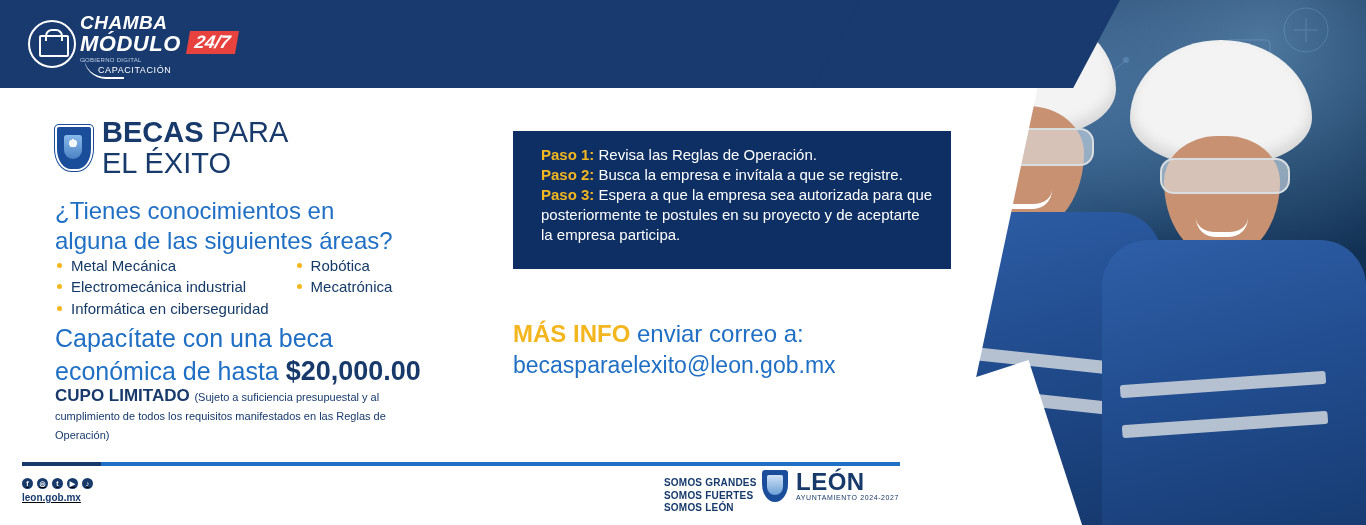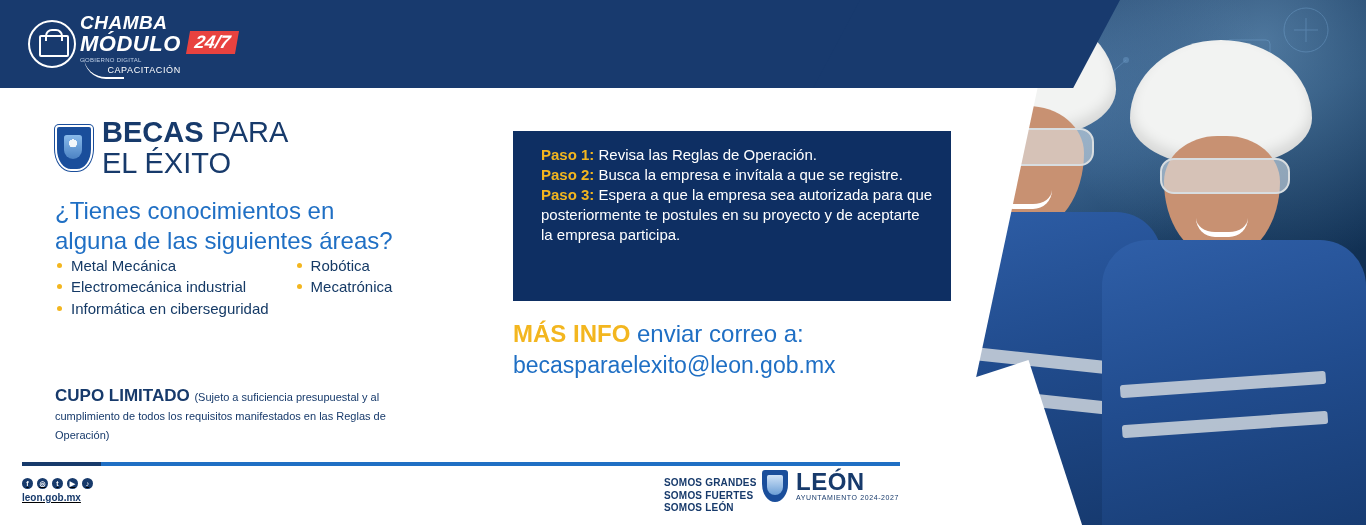--- a/index.html
+++ b/index.html
@@ -102,21 +102,20 @@
     color: #bfcfe6;
     letter-spacing: .3px;
     margin-top: 2px;
   }
   .logo-cap {
     font-size: 9px;
     color: #ffffff;
     letter-spacing: .6px;
     margin-top: 3px;
     margin-left: 18px;
-    text-align: right;
   }
   .logo-247 {
     position: absolute;
     left: 108px; top: 18px;
     background: #e8423f;
     color: #ffffff;
     font-weight: bold;
     font-style: italic;
     font-size: 18px;
     padding: 2px 7px 3px 7px;
@@ -324,21 +323,21 @@
     font-size: 11px;
     line-height: 1.45;
     display: inline;
   }
 
   
   .steps {
     position: absolute;
     left: 513px; top: 131px;
     width: 438px;
-    height: 170px;
+    height: 138px;
     background: #0e2f63;
     z-index: 5;
     padding: 14px 18px 0 28px;
     box-sizing: border-box;
   }
   .steps p {
     margin: 0;
     color: #ffffff;
     font-size: 15px;
     line-height: 1.33;
@@ -530,20 +529,24 @@
       <li>Metal Mecánica</li>
       <li>Electromecánica industrial</li>
       <li>Informática en ciberseguridad</li>
     </ul>
     <ul>
       <li>Robótica</li>
       <li>Mecatrónica</li>
     </ul>
   </div>
 
+  <div class="capacitate">
+    <div>Capacítate con una beca</div>
+    <div><span>económica de hasta </span><span class="amount">$20,000</span><span class="amount cents">.00</span></div>
+  </div>
 
   <div class="cupo">
     <span class="cupo-title">CUPO LIMITADO </span><span class="cupo-note">(Sujeto a suficiencia presupuestal y al cumplimiento de todos los requisitos manifestados en las Reglas de Operación)</span>
   </div>
 
   <div class="steps">
     <p><b>Paso 1:</b><span> Revisa las Reglas de Operación.</span></p>
     <p><b>Paso 2:</b><span> Busca la empresa e invítala a que se registre.</span></p>
     <p><b>Paso 3:</b><span> Espera a que la empresa sea autorizada para que posteriormente te postules en su proyecto y de aceptarte la empresa participa.</span></p>
   </div>

